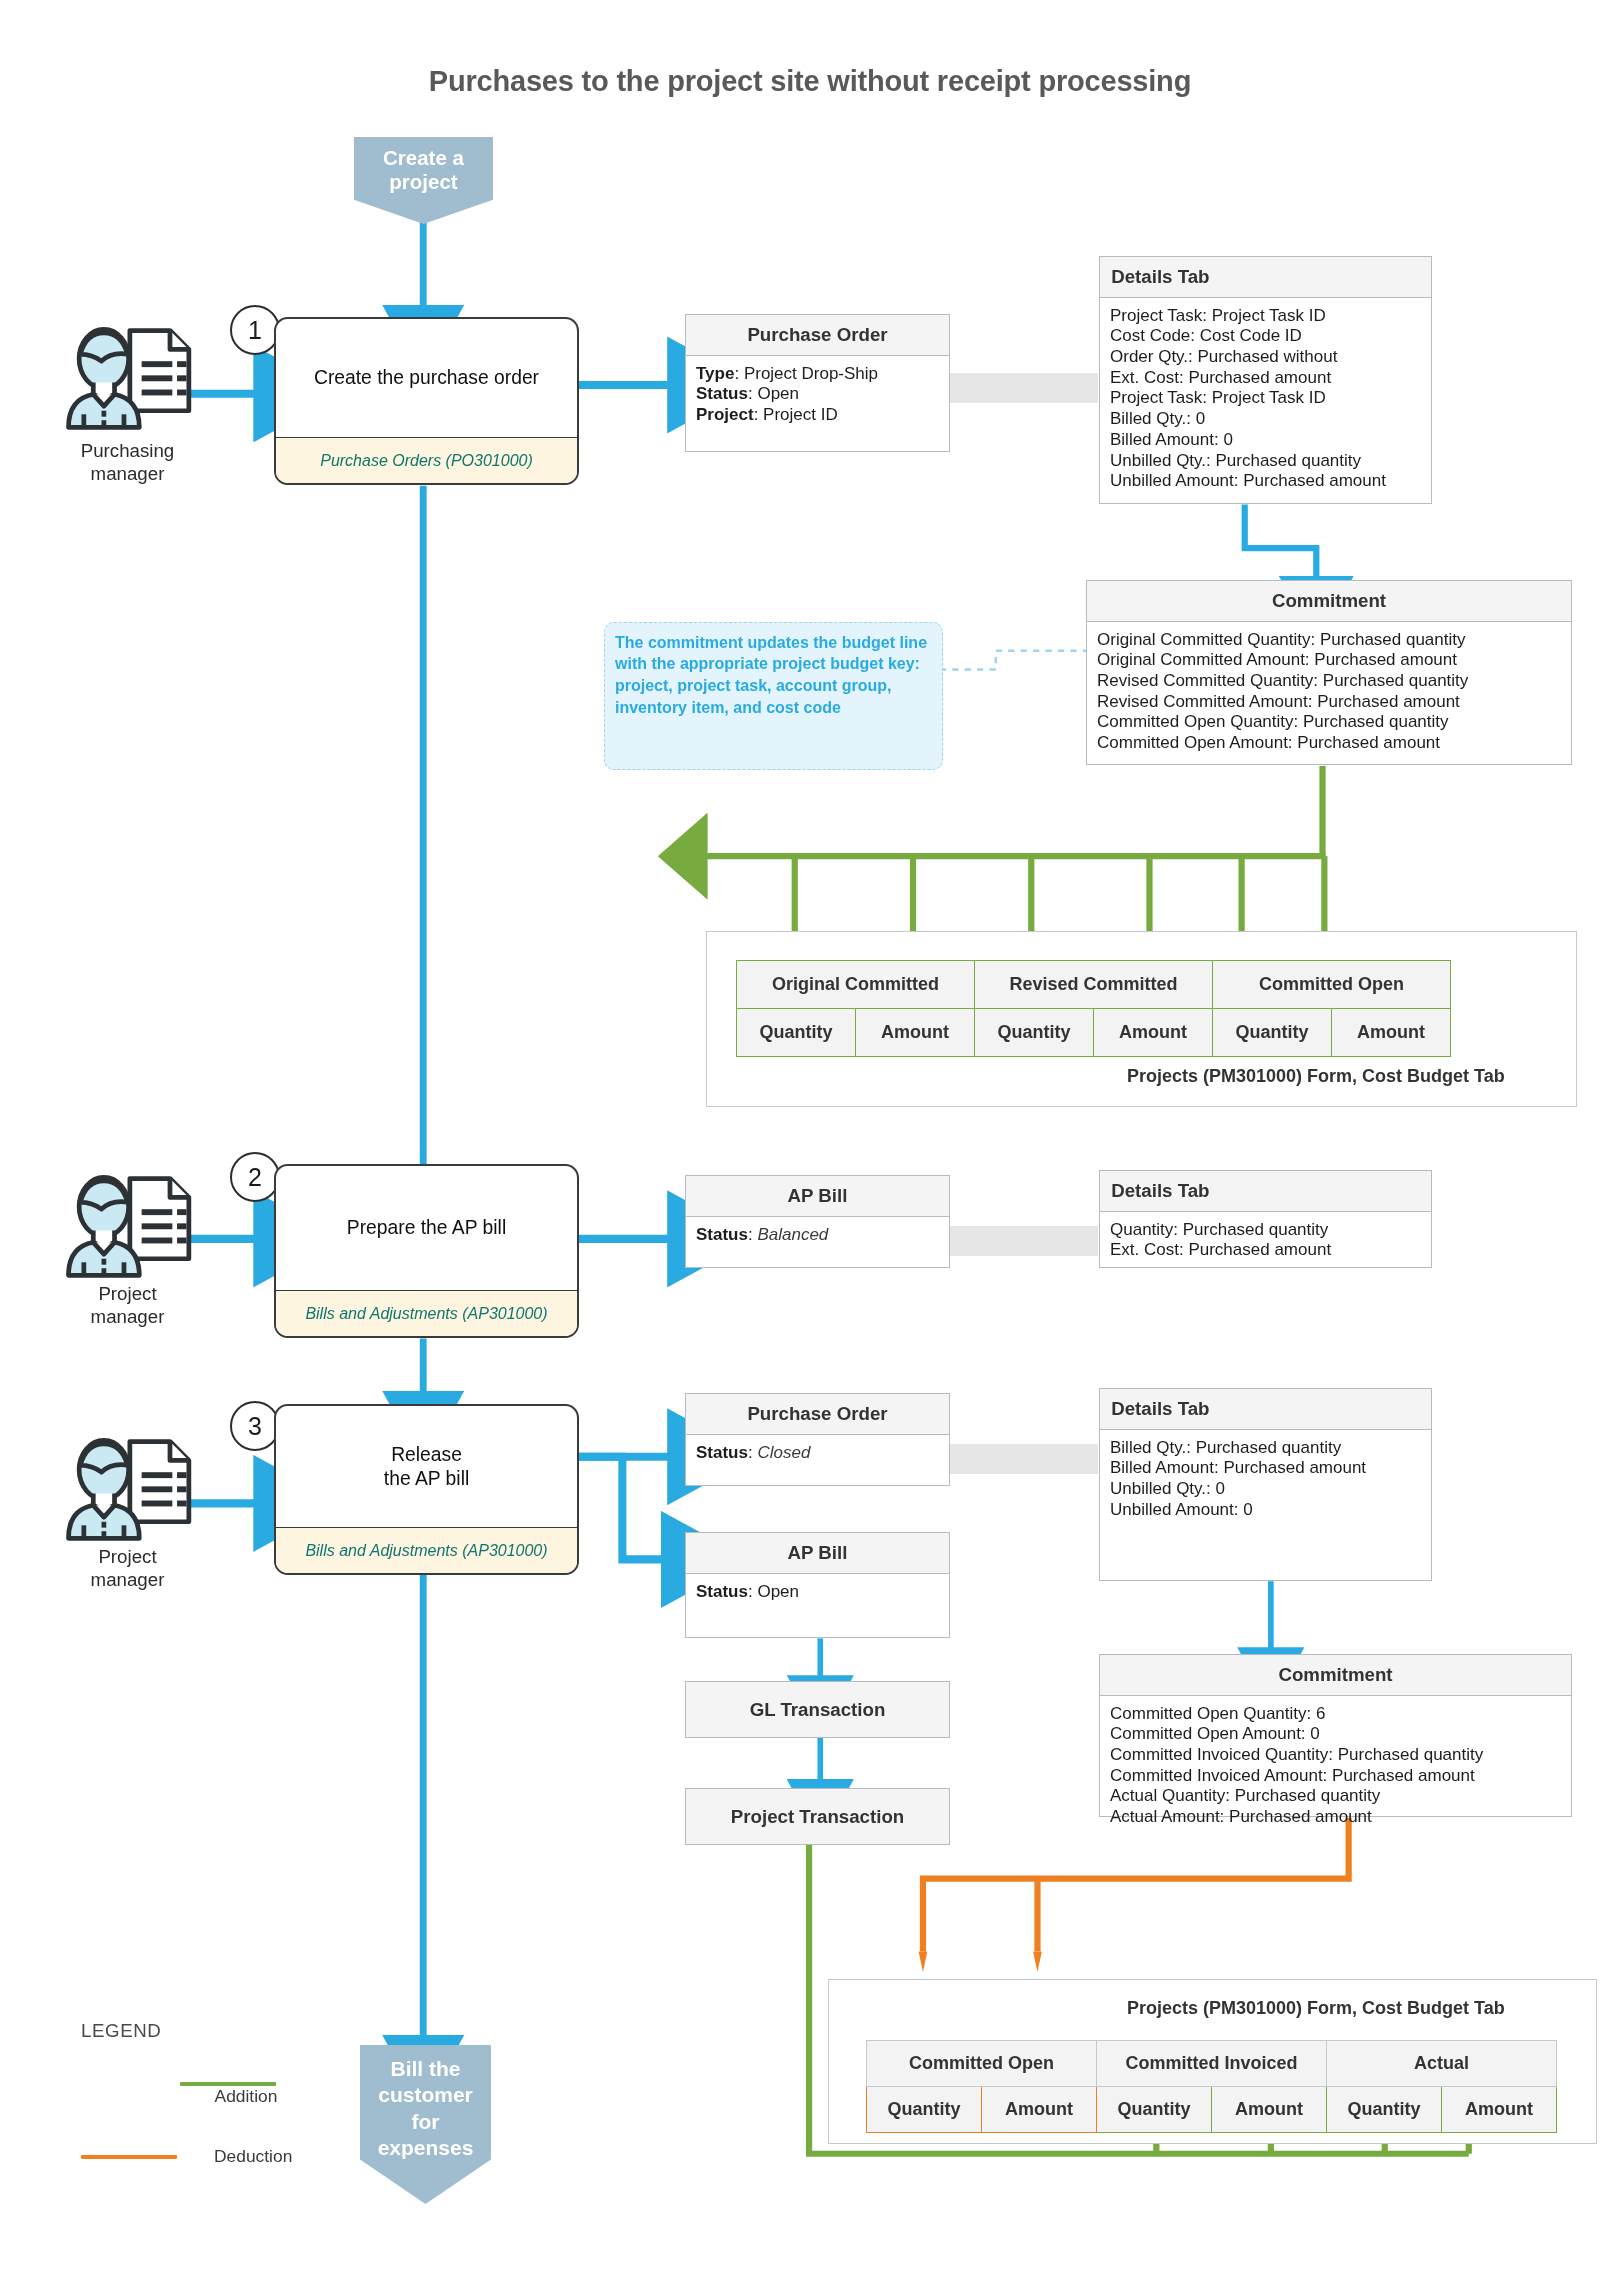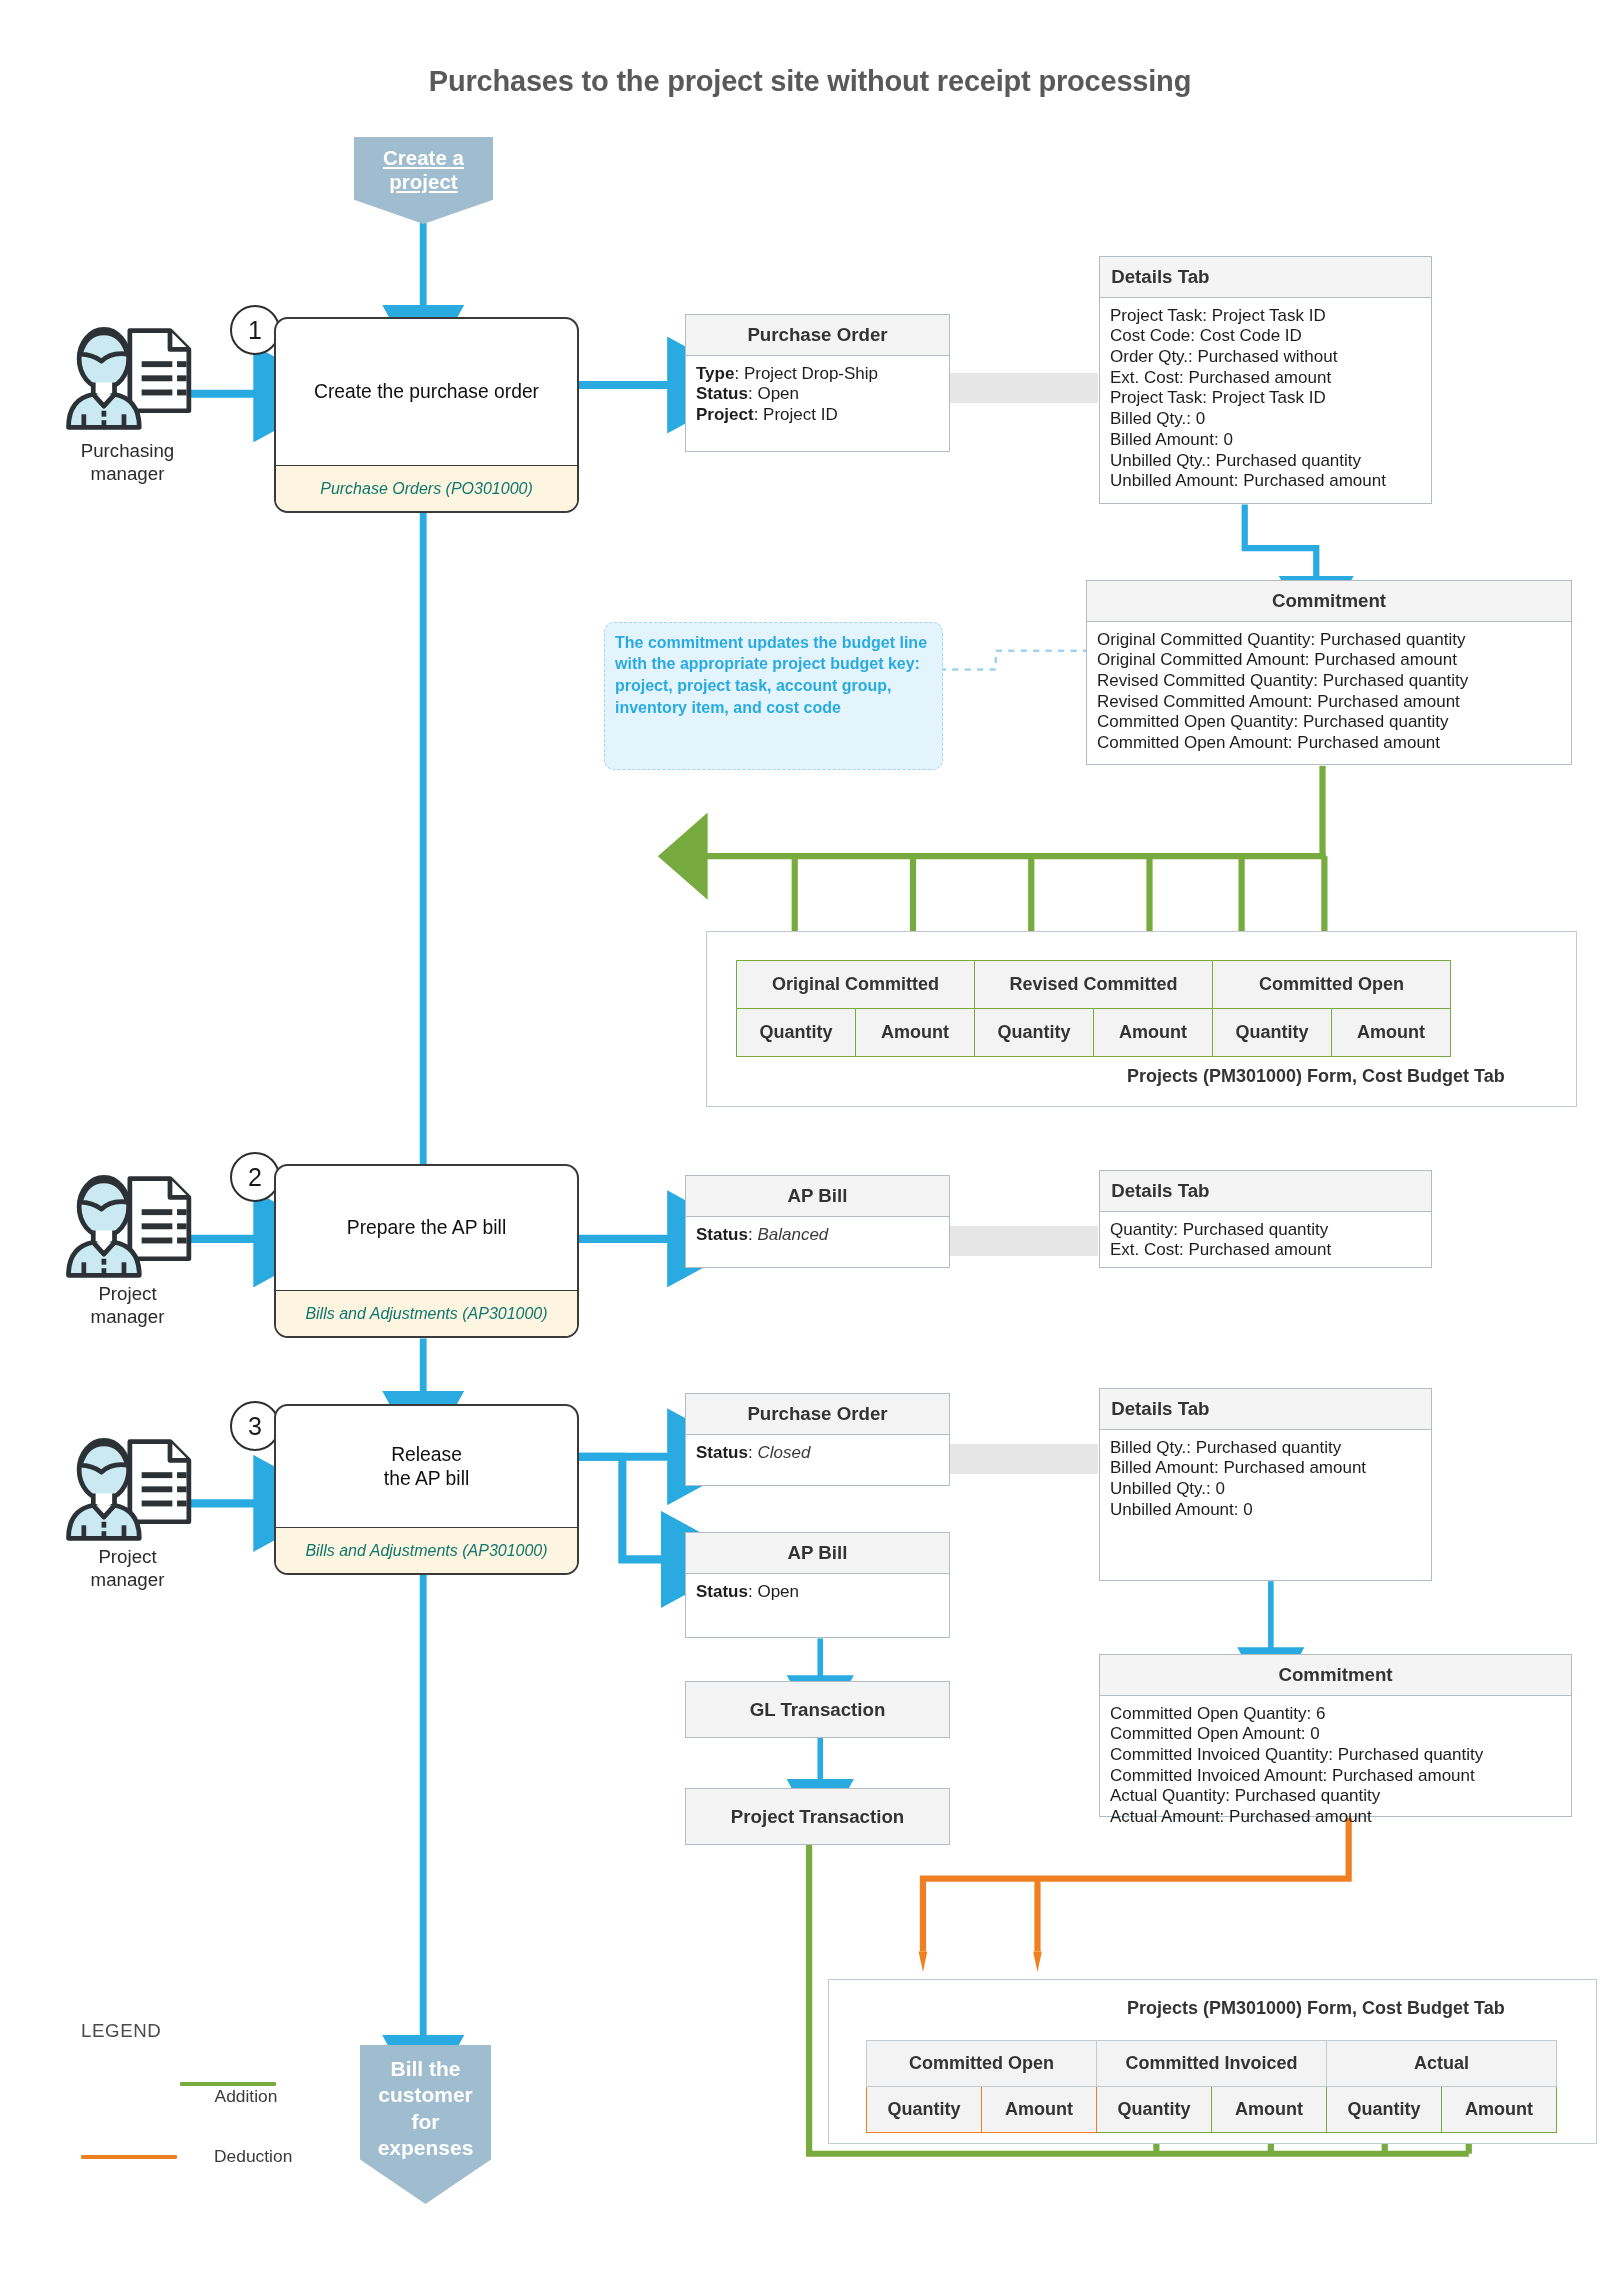--- a/index.html
+++ b/index.html
@@ -14,21 +14,21 @@
     font-size:29px;font-weight:bold;color:#595959;letter-spacing:-0.2px;
   }
 
   
   .pentagon{
     background:#9fbdce;color:#ffffff;font-weight:bold;text-align:center;
     display:flex;align-items:flex-start;justify-content:center;
     clip-path:polygon(0 0,100% 0,100% 72%,50% 100%,0 72%);
     padding-top:8.7px;
   }
-  .pentagon.start{font-size:20.5px;line-height:1.18;text-decoration:underline;}
+  .pentagon.start{font-size:20.5px;line-height:1.18;}
   .pentagon.end{font-size:21px;line-height:1.25;}
 
   
   .proc{
     border:2.5px solid #3a3a3a;border-radius:13.7px;background:#ffffff;
     overflow:hidden;display:flex;flex-direction:column;
   }
   .proc-title{
     flex:1;display:flex;align-items:center;justify-content:center;
     font-size:19.3px;color:#101010;text-align:center;line-height:1.24;padding:0 10px;
@@ -243,21 +243,21 @@
       <rect x="21" y="85" width="4" height="11" fill="#2b3135"></rect>
         <rect x="55" y="85" width="4" height="11" fill="#2b3135"></rect>
     </svg>
     <div class="role-label" style="white-space:pre-line;margin-top:6px;">Purchasing
 manager</div>
   </div>
 
   <div class="abs stepnum" style="left:230px;top:305px;width:50px;height:50px;">
     <span>1</span>
   </div>
-  <div class="abs proc" style="left:274px;top:317px;width:305px;height:196px;">
+  <div class="abs proc" style="left:274px;top:317px;width:305px;height:168px;">
     <div class="proc-title" style="white-space:pre-line">Create the purchase order</div>
     <div class="proc-form">Purchase Orders (PO301000)</div>
   </div>
 
   <div class="abs greylink" style="left:949px;top:373px;width:149px;height:30px;"></div>
   <div class="abs card" style="left:685px;top:314px;width:265px;height:138px;">
     <div class="card-head">Purchase Order</div>
     <div class="card-body">
       <div class="row"><span class="k">Type</span>: <span>Project Drop-Ship</span></div>
       <div class="row"><span class="k">Status</span>: <span>Open</span></div>

